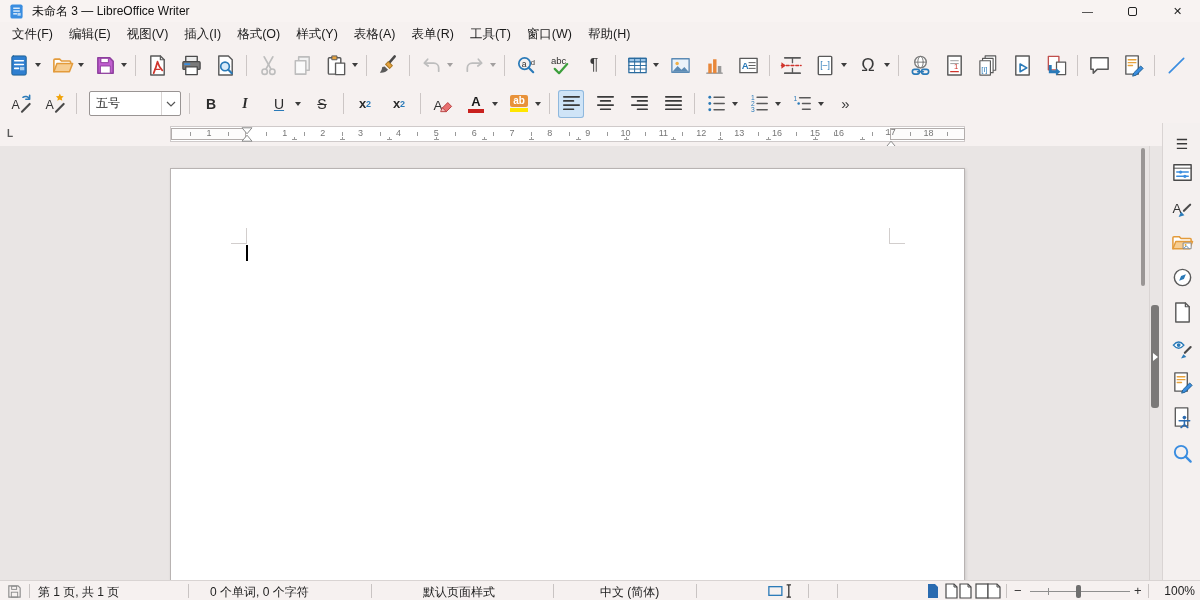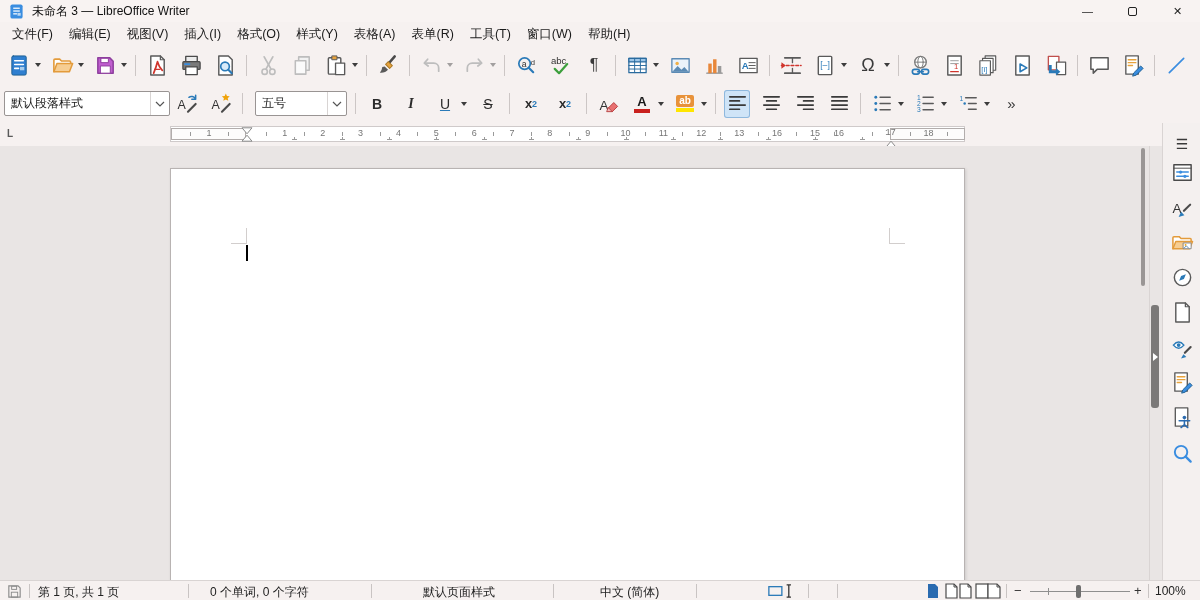--- a/index.html
+++ b/index.html
@@ -333,28 +333,20 @@
   <span class="sep"></span>
   <span class="tb">
       <svg width="23" height="23" viewBox="0 0 24 24" fill="none" stroke-linecap="round" stroke-linejoin="round">
         <line x1="4.5" y1="19.5" x2="19.5" y2="4.5" stroke="#3a8de0" stroke-width="1.7"></line>
       </svg>
     </span>
   <span class="tb chev2">»</span>
 </div>
 
 <div id="formatbar" class="abs">
-  <span class="combo" style="width:166px">
-    <span class="val">默认段落样式</span>
-    <span class="cbtn">
-        <svg width="10" height="6" viewBox="0 0 10 6">
-          <polyline points="1,1 5,5 9,1" stroke="#555" fill="none" stroke-width="1.2"></polyline>
-        </svg>
-      </span>
-  </span>
   <span class="tb">
       <svg width="23" height="23" viewBox="0 0 24 24" fill="none" stroke-linecap="round" stroke-linejoin="round">
         <text x="1.5" y="18" font-size="13" fill="#333" stroke="none" font-family="sans-serif">A</text>
         <path d="M13.5 5.5 a4.5 4.5 0 0 1 6.5 1.5" stroke="#2a7ab8" stroke-width="1.6"></path>
         <path d="M20.5 3.5 v4 h-4" stroke="#2a7ab8" stroke-width="1.6"></path>
         <line x1="12.5" y1="20.5" x2="20.5" y2="12.5" stroke="#4a4a4a" stroke-width="2.2"></line>
       </svg>
     </span>
   <span class="tb">
       <svg width="23" height="23" viewBox="0 0 24 24" fill="none" stroke-linecap="round" stroke-linejoin="round">
@@ -705,14 +697,14 @@
         <path d="M23 1 v3 h3" stroke="#4a4a4a"></path>
       </svg>
     </span>
   <span class="stsep" style="left:1006px"></span>
   <span class="zbtn" style="left:1014px">−</span>
   <span id="zoomtrack"></span>
   <span id="zoomnotch"></span>
   <span id="zoomhandle"></span>
   <span class="zbtn" style="left:1134px">+</span>
   <span class="stsep" style="left:1148px"></span>
-  <span class="st" style="left:1155px;width:40px;">100%</span>
+  <span class="st" style="left:1155px;width:40px;text-align:right">100%</span>
 </div>
 
 </body></html>

